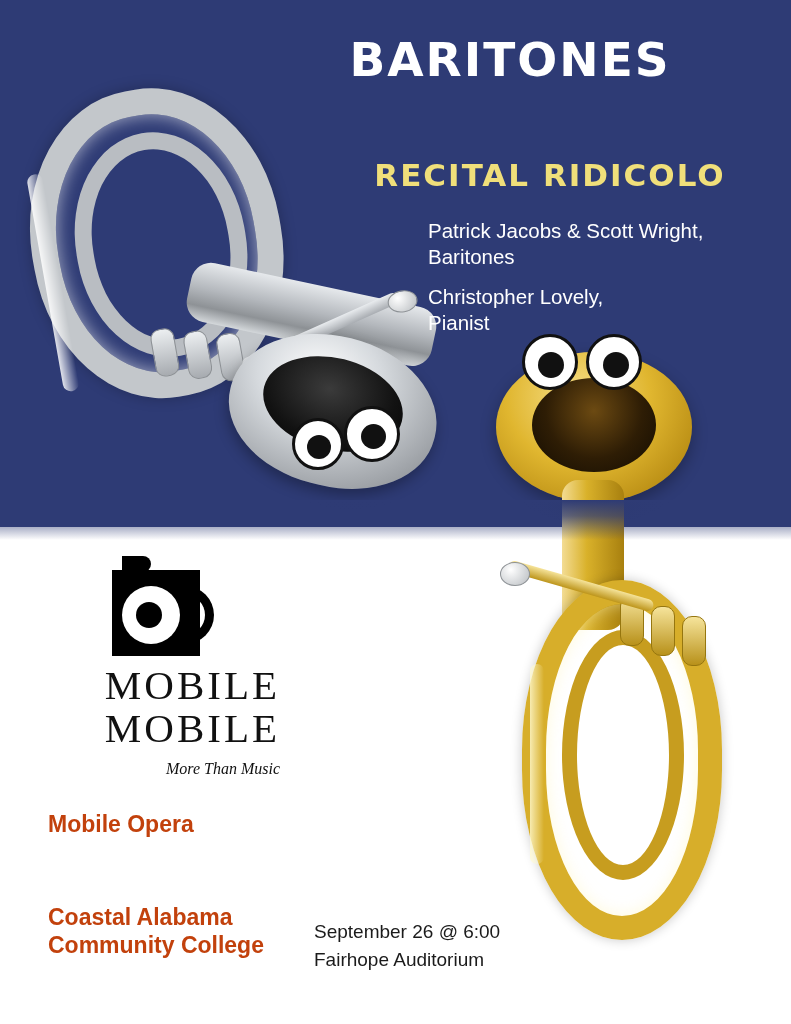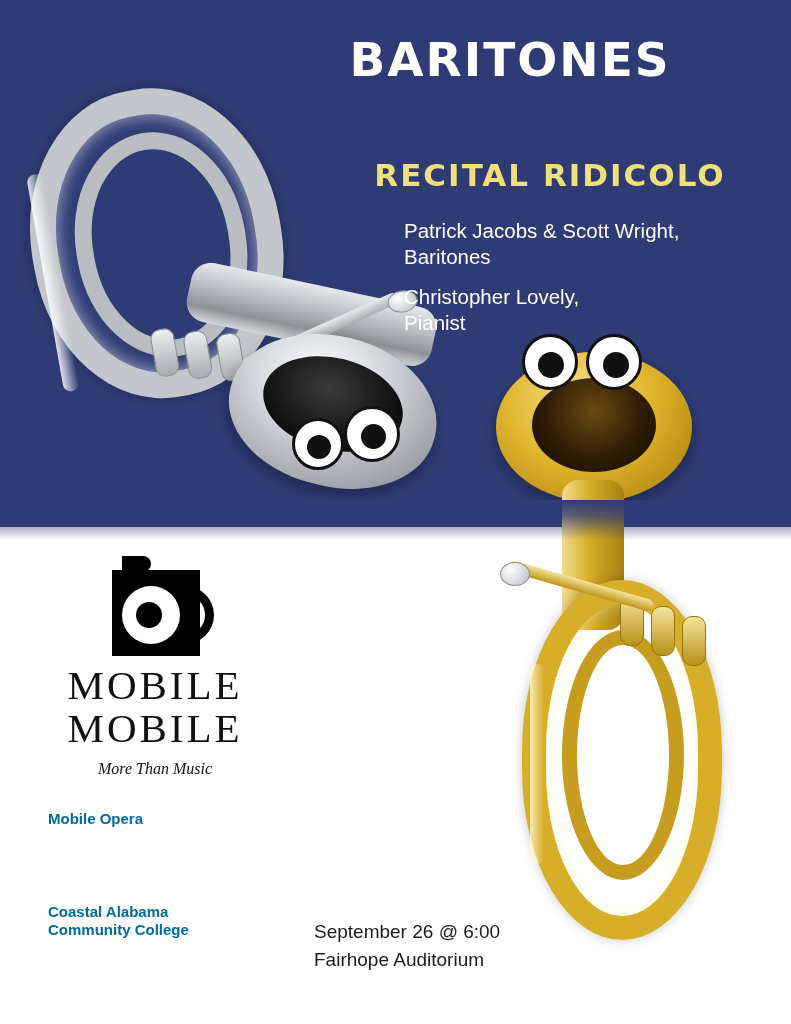--- a/index.html
+++ b/index.html
@@ -59,21 +59,21 @@
     color: #f0df7a;
     font-family: "DejaVu Sans", sans-serif;
     font-weight: bold;
     font-size: 31px;
     letter-spacing: 2px;
     text-transform: uppercase;
   }
 
   .performer-block {
     position: absolute;
-    left: 404px;
+    left: 428px;
     width: 360px;
     color: #ffffff;
     font-size: 20.5px;
     line-height: 1.28;
   }
   .performers-1 { top: 218px; }
   .performers-2 { top: 284px; }
 
   
   .silver-horn {
@@ -270,21 +270,21 @@
   .gold-eye-1 .pupil { left: 13px; top: 15px; width: 26px; height: 26px; }
   .gold-eye-2 { left: 586px; top: 334px; width: 56px; height: 56px; }
   .gold-eye-2 .pupil { left: 14px; top: 15px; width: 26px; height: 26px; }
 
   
   .logo-wrap {
     position: absolute;
     left: 30px;
     top: 556px;
     width: 250px;
-    text-align: center;
+    text-align: right;
   }
   .logo-mark {
     position: relative;
     width: 110px;
     height: 100px;
     margin: 0 auto;
   }
   .logo-square {
     position: absolute;
     left: 12px; top: 14px;
@@ -339,23 +339,23 @@
     font-family: "Liberation Serif", serif;
     font-style: italic;
     font-size: 16px;
     color: #111111;
     margin-top: 10px;
   }
 
   
   .venue-name {
     position: absolute;
-    color: #0369a1;
+    color: #c2410c;
     font-weight: bold;
-    font-size: 15px;
+    font-size: 23px;
     line-height: 1.22;
   }
   .venue-1 { left: 48px; top: 810px; }
   .venue-2 { left: 48px; top: 903px; }
 
   .event-details {
     position: absolute;
     left: 314px;
     color: #1b1b1b;
     font-size: 19px;

